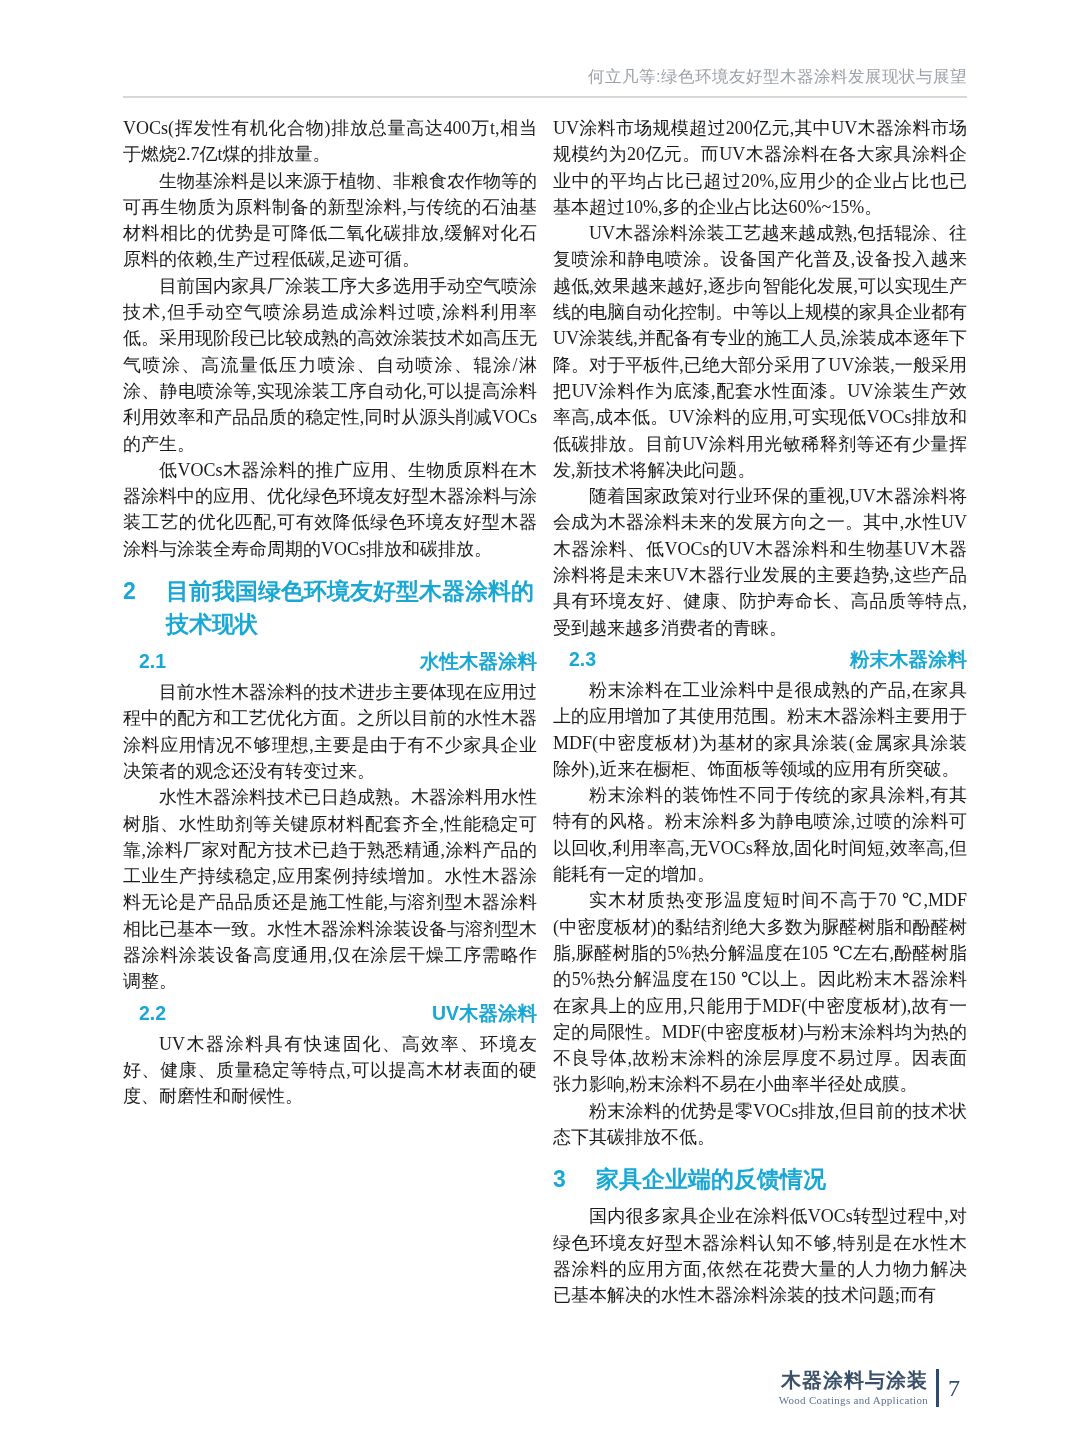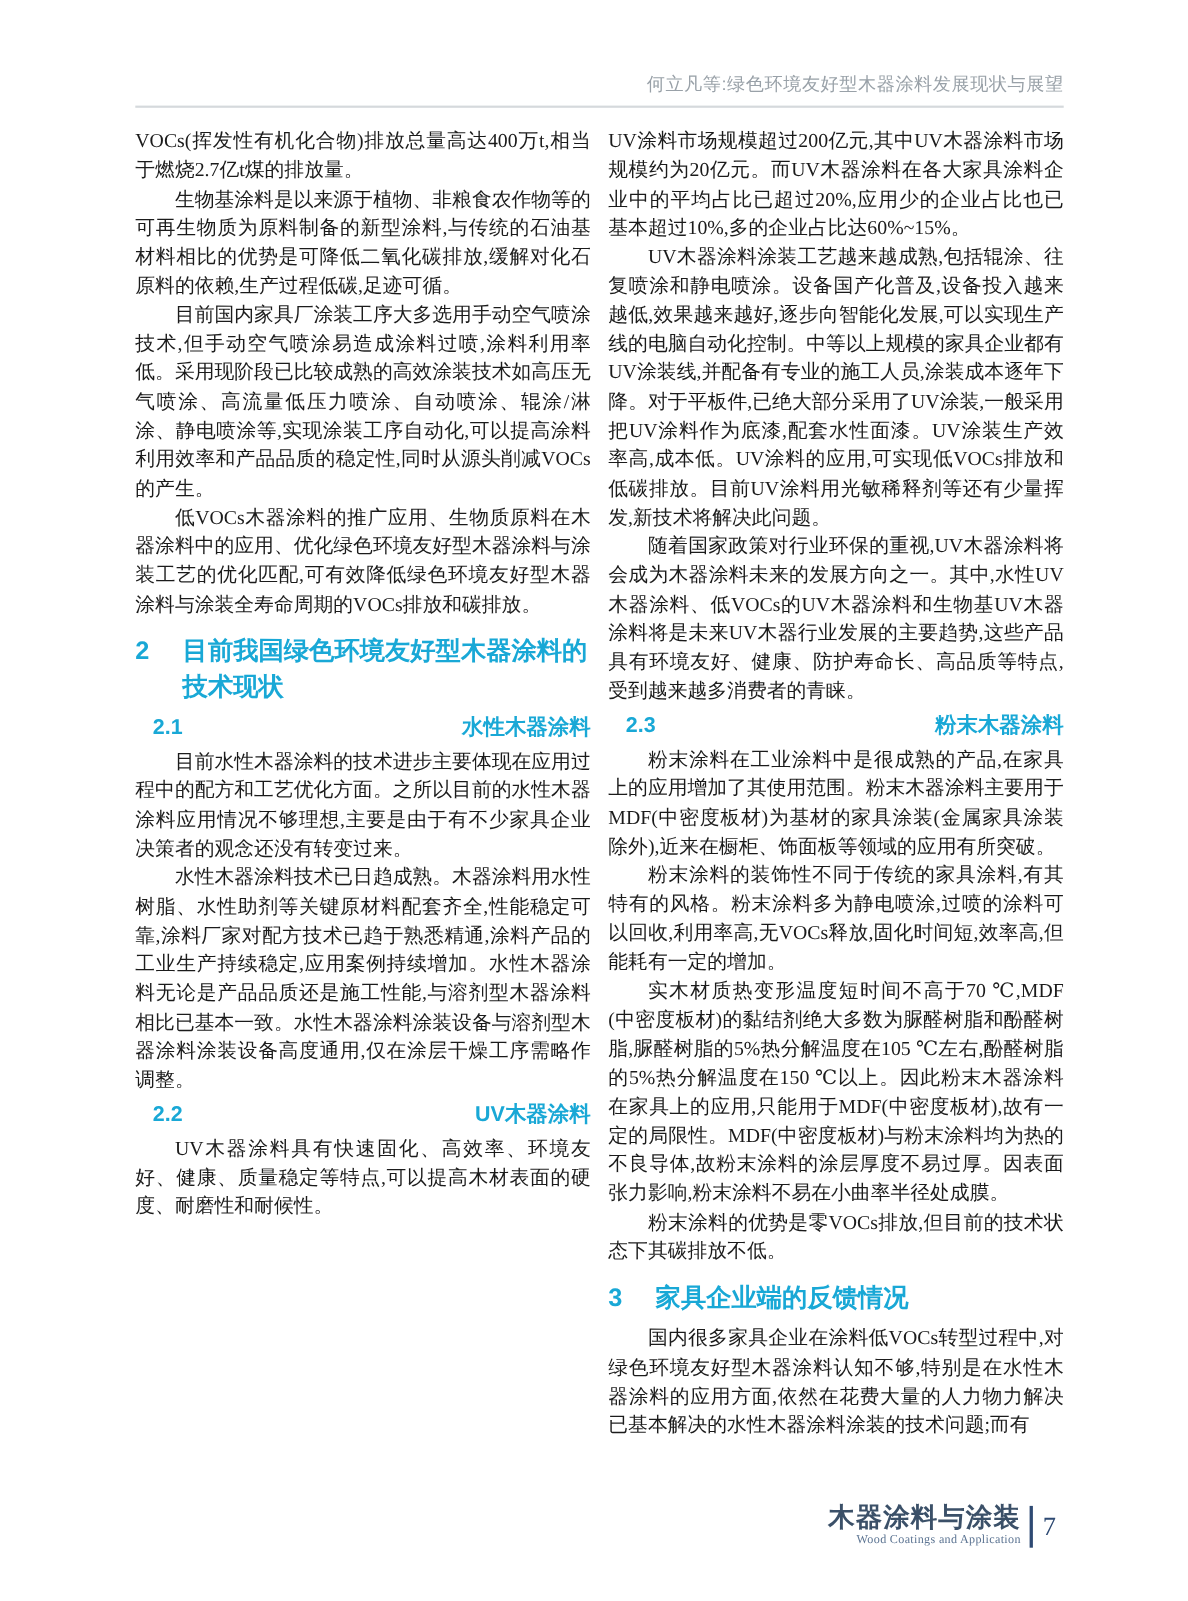--- a/index.html
+++ b/index.html
@@ -57,21 +57,21 @@
   .h3 .num { width: 43px; flex: none; }
   .h3 .title { flex: 1; }
 
   .footer {
     position: absolute; right: 120px; bottom: 48px;
     display: flex; align-items: center;
   }
   .footer-title { text-align: right; }
   .footer-cn {
     font-family: "Liberation Sans", "DejaVu Sans", sans-serif;
-    font-weight: bold; font-size: 24px; letter-spacing: 1px;
+    font-weight: bold; font-size: 20px; letter-spacing: 1px;
     color: #3b5068; line-height: 22px;
   }
   .footer-en {
     font-family: Liberation Serif, serif;
     font-size: 11px; color: #5c7492; letter-spacing: 0.3px;
     line-height: 14px; margin-top: 2px;
   }
   .footer-bar {
     width: 3px; height: 38px; background: #2e4a73;
     margin: 0 9px 0 8px; flex: none;

